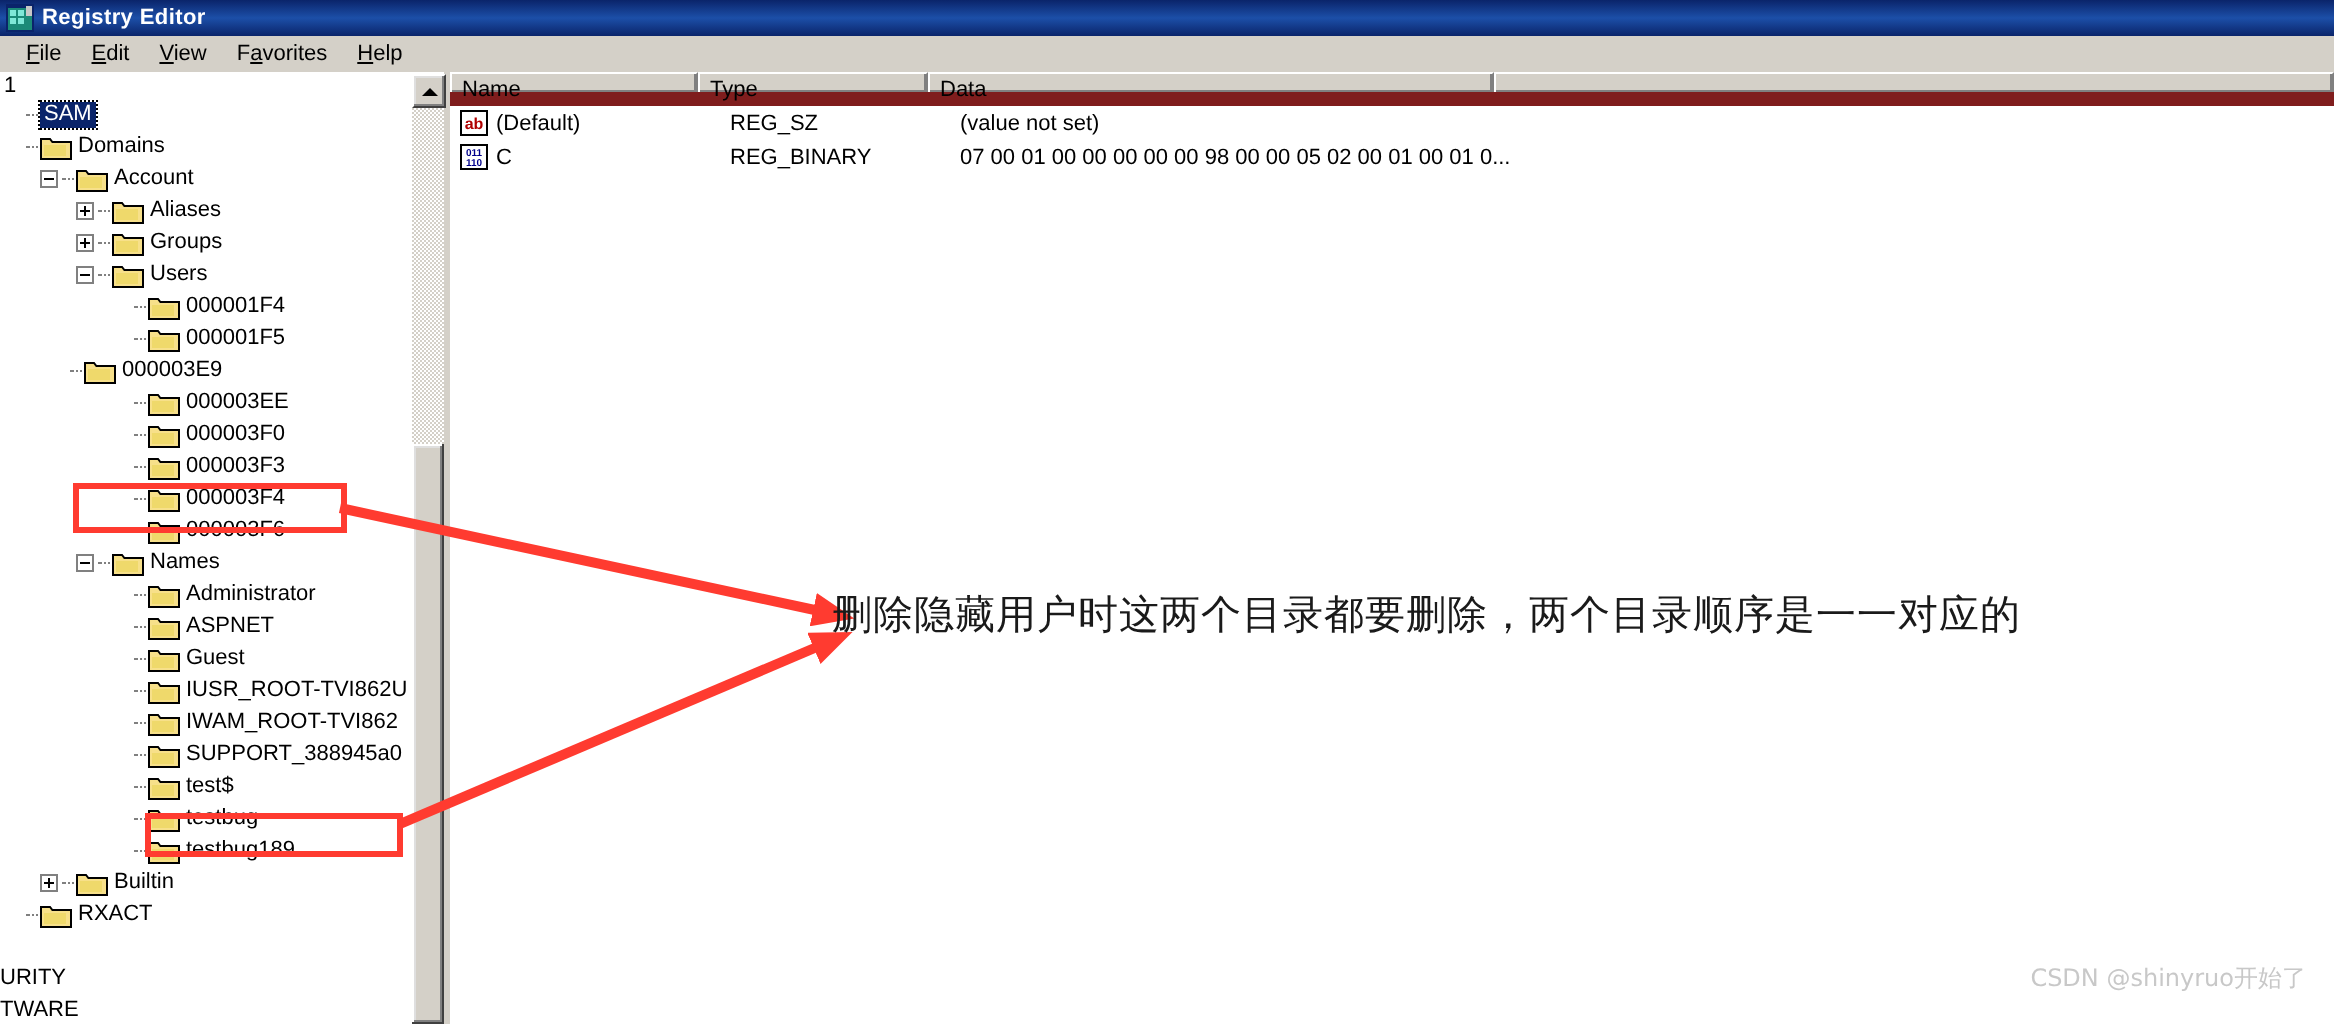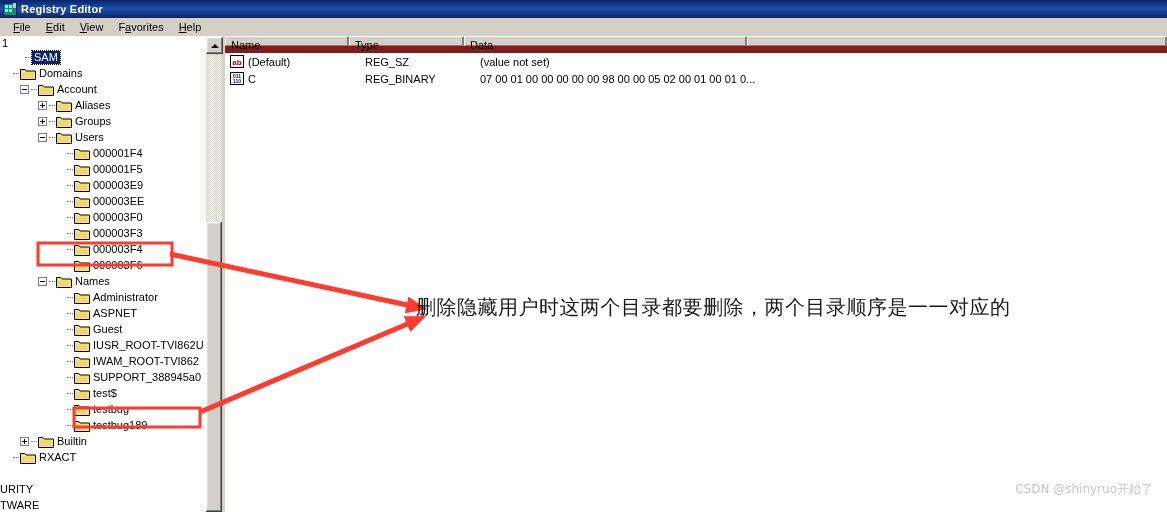--- a/index.html
+++ b/index.html
@@ -286,21 +286,21 @@
   <div class="menu-item">F<u>a</u>vorites</div>
   <div class="menu-item"><u>H</u>elp</div>
 </div>
 
 <div id="main">
 
   <div id="tree-pane">
     <div id="tree-scroll-area">
       <div id="tree-root-partial">1</div>
       <div id="tree">
-          <div class="tnode" style="padding-left: 14px;">
+          <div class="tnode" style="padding-left: 2px;">
             <span class="expander-spacer"></span>
             <span class="dotline"></span>
             <span class="tlabel sel">SAM</span>
           </div>
           <div class="tnode" style="padding-left: 2px;">
             <span class="expander-spacer"></span>
             <span class="dotline"></span>
             <span class="folder"><svg width="16" height="13" viewBox="0 0 16 13">
                 <path d="M0.5 2.5 L5 2.5 L6.2 4 L15.5 4 L15.5 12.5 L0.5 12.5 Z" fill="#f7e08a" stroke="#000" stroke-width="1"></path>
                 <rect x="2" y="5.5" width="11" height="5.5" fill="#efd96b"></rect>
@@ -354,21 +354,21 @@
           </div>
           <div class="tnode" style="padding-left: 56px;">
             <span class="expander-spacer"></span>
             <span class="dotline"></span>
             <span class="folder"><svg width="16" height="13" viewBox="0 0 16 13">
                 <path d="M0.5 2.5 L5 2.5 L6.2 4 L15.5 4 L15.5 12.5 L0.5 12.5 Z" fill="#f7e08a" stroke="#000" stroke-width="1"></path>
                 <rect x="2" y="5.5" width="11" height="5.5" fill="#efd96b"></rect>
               </svg></span>
             <span class="tlabel">000001F5</span>
           </div>
-          <div class="tnode" style="padding-left: 56px;">
+          <div class="tnode" style="padding-left: 24px;">
             <span class="expander-spacer"></span>
             <span class="dotline"></span>
             <span class="folder"><svg width="16" height="13" viewBox="0 0 16 13">
                 <path d="M0.5 2.5 L5 2.5 L6.2 4 L15.5 4 L15.5 12.5 L0.5 12.5 Z" fill="#f7e08a" stroke="#000" stroke-width="1"></path>
                 <rect x="2" y="5.5" width="11" height="5.5" fill="#efd96b"></rect>
               </svg></span>
             <span class="tlabel">000003E9</span>
           </div>
           <div class="tnode" style="padding-left: 56px;">
             <span class="expander-spacer"></span>

